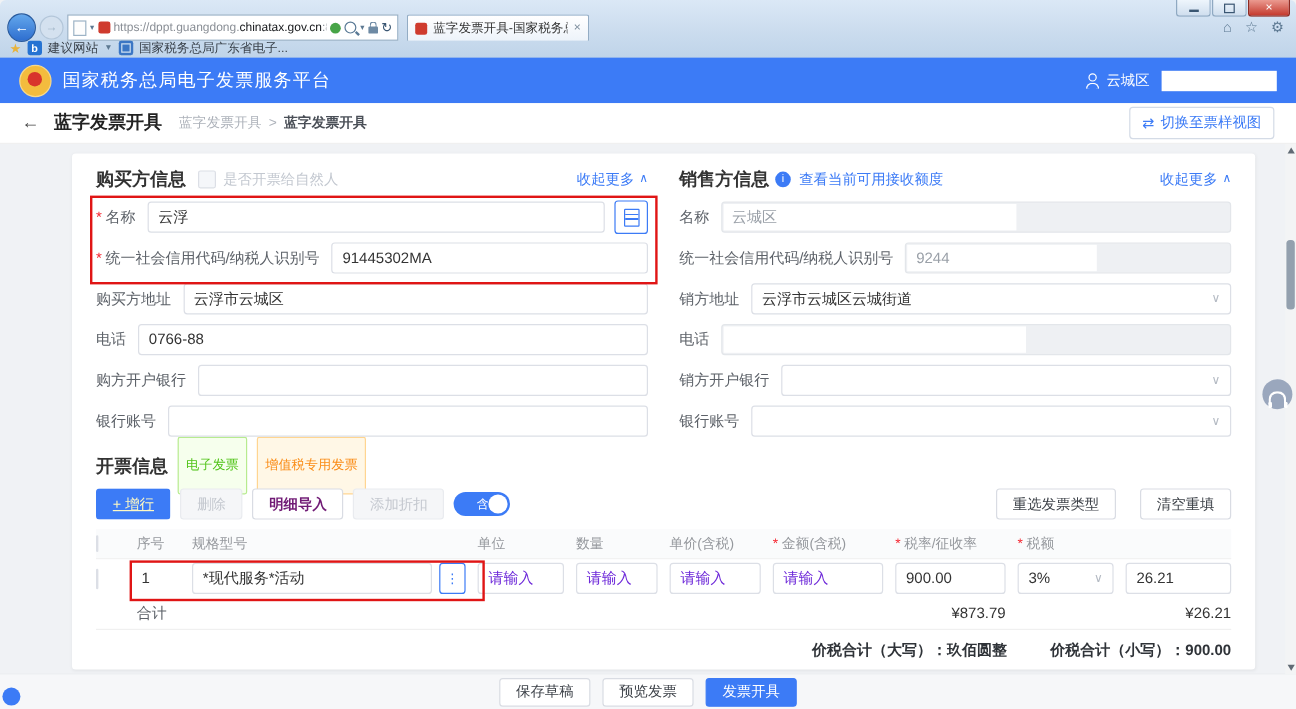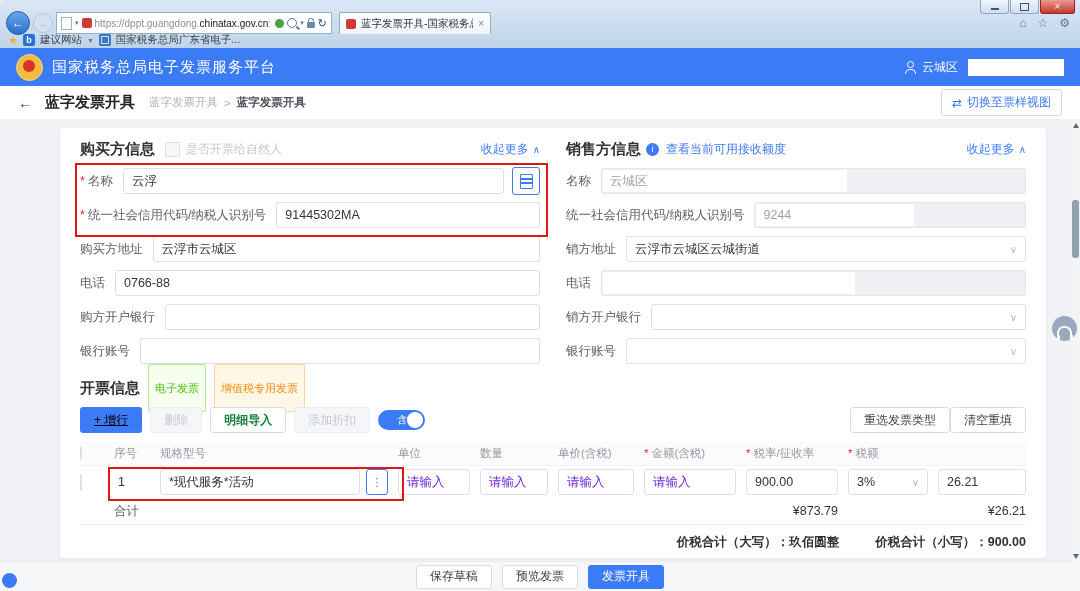--- a/index.html
+++ b/index.html
@@ -105,29 +105,29 @@
 
   
   .inv-head{display:flex;align-items:center;gap:8px;margin-top:14px;height:20px;}
   .inv-title{font-size:15px;font-weight:bold;color:#333;}
   .tag{font-size:11px;padding:15px 6px;border-radius:2px;border:1px solid;line-height:1.5;}
   .tag.green{color:#52c41a;border-color:#b7eb8f;background:#f6ffed;}
   .tag.orange{color:#fa8c16;border-color:#ffd591;background:#fff7e6;}
   .toolbar{display:flex;align-items:center;margin-top:9px;gap:8px;}
   .btn{height:26px;padding:0 13px;border-radius:3px;font-size:12px;display:flex;align-items:center;
        border:1px solid transparent;cursor:pointer;box-sizing:border-box;}
-  .btn.primary{background:#3c7bf6;color:#000000;text-decoration:underline;}
+  .btn.primary{background:#3c7bf6;color:#fef9c3;text-decoration:underline;}
   .btn.disabled{background:#f5f6f8;color:#c4c8cf;border-color:#e9ebef;cursor:default;}
-  .btn.plain{background:#fff;color:#15803d;border-color:#d9dce3;font-weight:bold;}
+  .btn.plain{background:#fff;color:#701a75;border-color:#d9dce3;font-weight:bold;}
   .btn.plain2{background:#fff;color:#3a3f46;border-color:#d9dce3;}
   .toggle{width:47px;height:20px;border-radius:10px;background:#3c7bf6;position:relative;display:flex;
           align-items:center;cursor:pointer;flex:none;}
   .toggle .t-label{color:#fff;font-size:10px;margin-left:19px;}
   .toggle .knob{position:absolute;right:2px;top:2px;width:16px;height:16px;border-radius:50%;background:#fff;}
-  .toolbar-right{margin-left:auto;display:flex;gap:0;}
+  .toolbar-right{margin-left:auto;display:flex;gap:20px;}
 
   .tbl{margin-top:8px;}
   .trow{display:grid;grid-template-columns:24px 36px 228px 72px 68px 76px 92px 92px 80px 88px;
         column-gap:10px;align-items:center;}
   .thead{height:24px;background:#fafbfc;border-bottom:1px solid #f2f2f2;font-size:11.5px;color:#95989d;}
   .thead .req{font-size:11.5px;}
   .tdata{height:32px;position:relative;}
   .tinp{height:26px;width:100%;flex:none;}
   .ph{color:#6d28d9;}
   .namecell{display:flex;align-items:center;}

